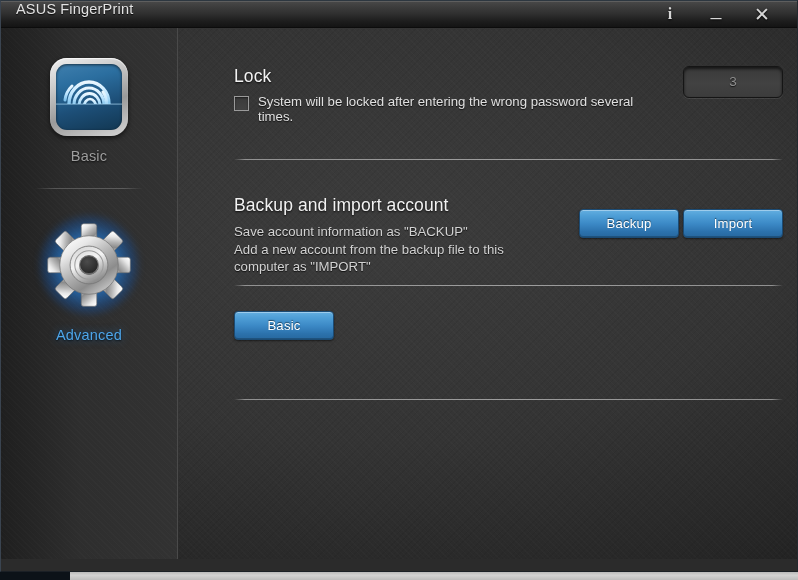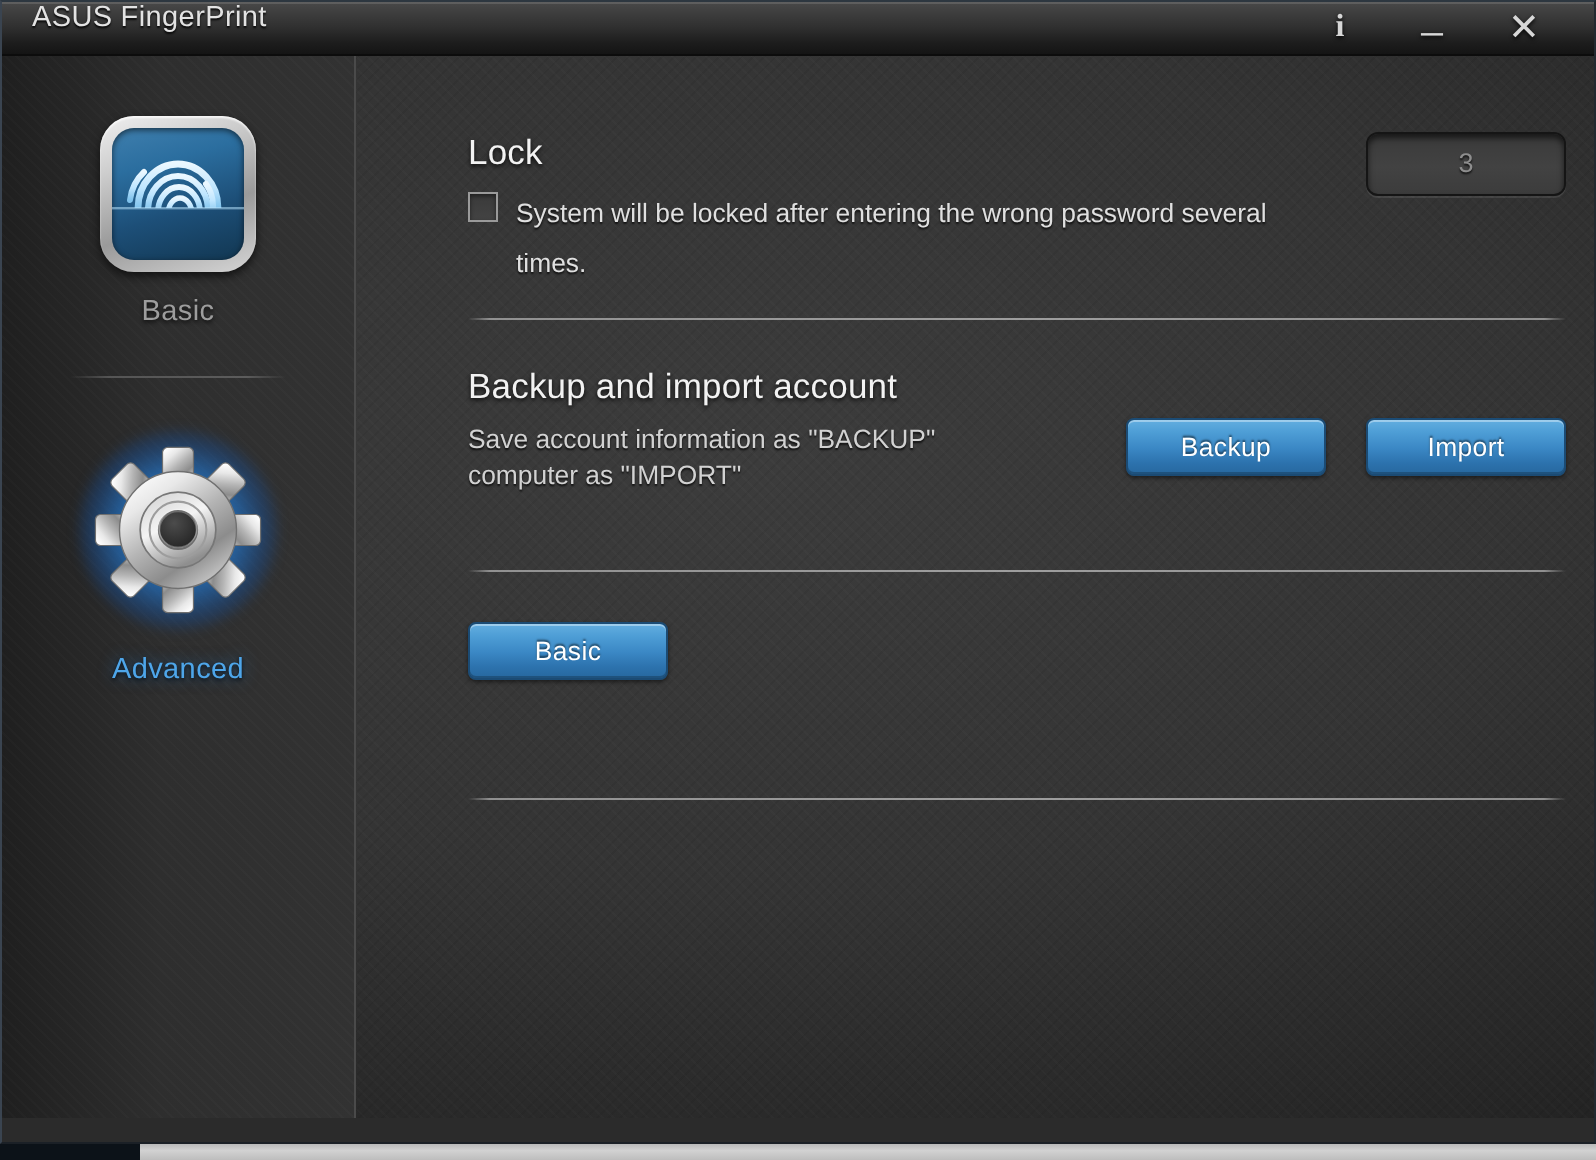--- a/index.html
+++ b/index.html
@@ -279,21 +279,21 @@
     flex: 0 0 auto;
     width: 15px;
     height: 15px;
     margin-top: 2px;
     border: 1px solid #9a9a9a;
     background: linear-gradient(180deg, #3a3a3a 0%, #434343 100%);
     box-shadow: inset 0 1px 2px rgba(0,0,0,0.5);
   }
   .check-text {
     font-size: 13.2px;
-    line-height: 25px;
+    line-height: 15px;
     color: #e0e0e0;
     text-shadow: 0 1px 1px rgba(0,0,0,0.75);
     max-width: 400px;
   }
 
   
   .num-field {
     flex: 0 0 auto;
     width: 100px;
     height: 32px;
@@ -324,21 +324,21 @@
     font-size: 13.2px;
     font-family: "Liberation Sans", sans-serif;
     text-shadow: 0 -1px 1px rgba(0,0,0,0.55);
     box-shadow:
       inset 0 1px 0 rgba(255,255,255,0.38),
       inset 0 -1px 0 rgba(0,0,0,0.22),
       0 1px 2px rgba(0,0,0,0.5);
     cursor: pointer;
     letter-spacing: 0.2px;
   }
-  .btn-row { display: flex; gap: 20px; }
+  .btn-row { display: flex; gap: 4px; }
 </style>
 </head>
 <body>
 
 <div id="desktop">
   <div id="taskbar-strip-left"></div>
   <div id="taskbar-strip"></div>
 </div>
 
 <div id="app-window">
@@ -483,24 +483,25 @@
             </div>
           </div>
           <div class="num-field">3</div>
         </div>
       </div>
 
       <div class="divider" style="top:131px;"></div>
 
       <div class="section" style="top:155px;">
         <div class="section-row">
-          <div style="flex:1 1 auto; min-width:0;">
+          <div style="flex:1 1 auto; min-width:0;margin-top:12px;">
             <div class="section-title">Backup and import account</div>
             <div class="section-desc">
               <div>Save account information as "BACKUP"</div>
+              <div>Add a new account from the backup file to this</div>
               <div>computer as "IMPORT"</div>
             </div>
           </div>
           <div class="btn-row" style="margin-top:26px;">
             <button class="btn-blue">Backup</button>
             <button class="btn-blue">Import</button>
           </div>
         </div>
       </div>
 

